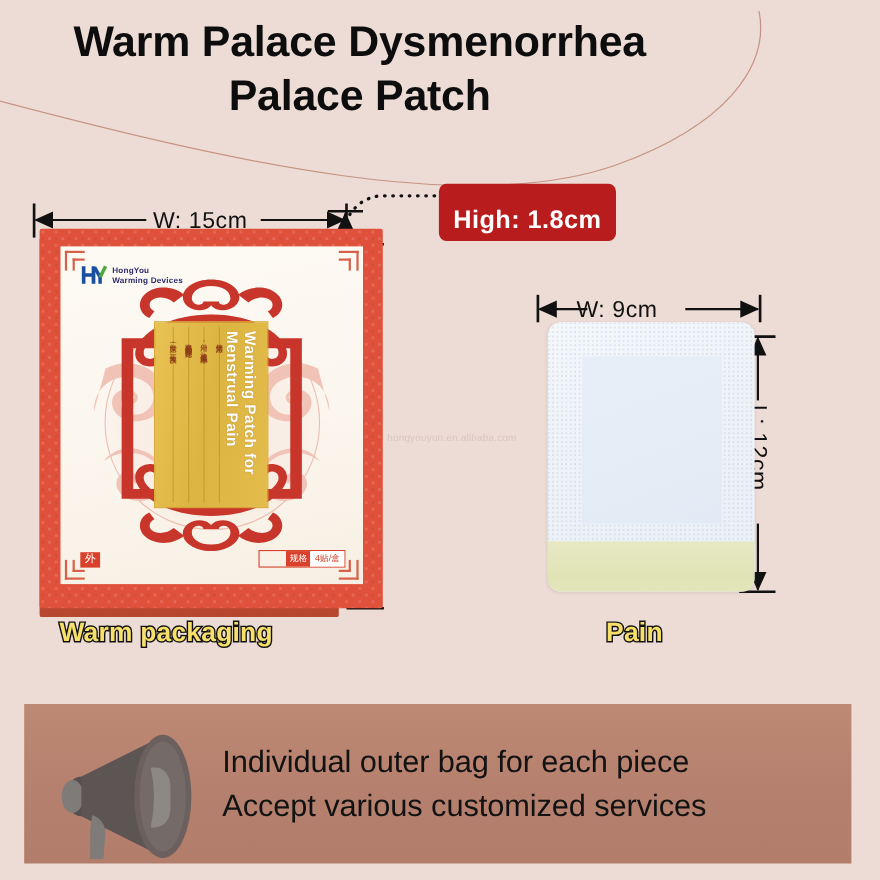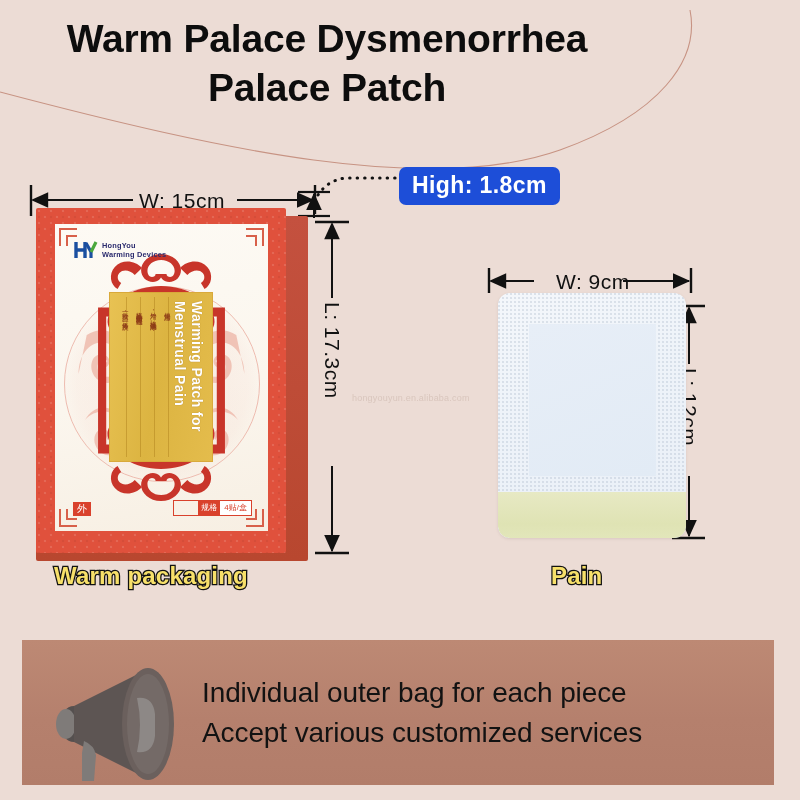--- a/index.html
+++ b/index.html
@@ -26,36 +26,36 @@
     line-height: 1.26; letter-spacing: -0.2px;
   }
 
   
   .dimtext { position: absolute; font-size: 21px; color: #111; white-space: nowrap; letter-spacing: .5px; }
   .dimtext.vert { transform-origin: 0 0; }
 
   
   #high-badge {
     position: absolute; left: 399px; top: 167px;
-    background: #1d4ed8; color: #ffffff;
+    background: #b91c1c; color: #ffffff;
     border-radius: 7px;
-    padding: 5px 13px 6px 13px;
+    padding: 19px 13px 6px 13px;
     font-size: 23px; font-weight: 700; letter-spacing: .4px;
     white-space: nowrap;
   }
 
   
   #box-wrap { position: absolute; left: 36px; top: 208px; width: 272px; height: 345px; }
   #box-side {
     position: absolute; left: 0; top: 8px; width: 272px; height: 345px;
     background: linear-gradient(180deg,#c4513f 0%, #b8472f 100%);
     border-radius: 2px;
   }
   #box-front {
-    position: absolute; left: 0; top: 0; width: 250px; height: 345px;
+    position: absolute; left: 0; top: 0; width: 312px; height: 345px;
     background: #e0513c;
     border-radius: 2px;
     overflow: hidden;
   }
   
   #box-front::before {
     content: ""; position: absolute; inset: 0;
     background-image:
       radial-gradient(circle at 3px 3px, rgba(255,255,255,.13) 1.2px, transparent 1.6px),
       radial-gradient(circle at 9px 9px, rgba(255,255,255,.13) 1.2px, transparent 1.6px),
@@ -220,21 +220,21 @@
     <line x1="672" y1="538" x2="705" y2="538" stroke="#111" stroke-width="2.4"></line>
     <line x1="689" y1="308" x2="689" y2="364" stroke="#111" stroke-width="2" marker-start="url(#ahr)"></line>
     <line x1="689" y1="476" x2="689" y2="536" stroke="#111" stroke-width="2" marker-end="url(#ah)"></line>
   </svg>
 
   <div class="dimtext" style="left:139px;top:189px">W:  15cm</div>
   <div class="dimtext vert" style="left:344px;top:302px;transform:rotate(90deg)">L: 17.3cm</div>
 
   <div id="high-badge">High:  1.8cm</div>
 
-  <div class="dimtext" style="left:556px;top:270px">W:  9cm</div>
+  <div class="dimtext" style="left:524px;top:270px">W:  9cm</div>
   <div class="dimtext vert" style="left:701px;top:368px;transform:rotate(90deg)">L: 12cm</div>
 
   <div id="box-wrap">
     <div id="box-side"></div>
     <div id="box-front">
       <div id="box-inner">
 
         <div class="fret" style="left:4px;top:4px">
           <div class="b" style="left:0;top:0;width:18px;height:18px;border-right:none;border-bottom:none"></div>
           <div class="b" style="left:7px;top:7px;width:11px;height:11px;border-right:none;border-bottom:none"></div>

